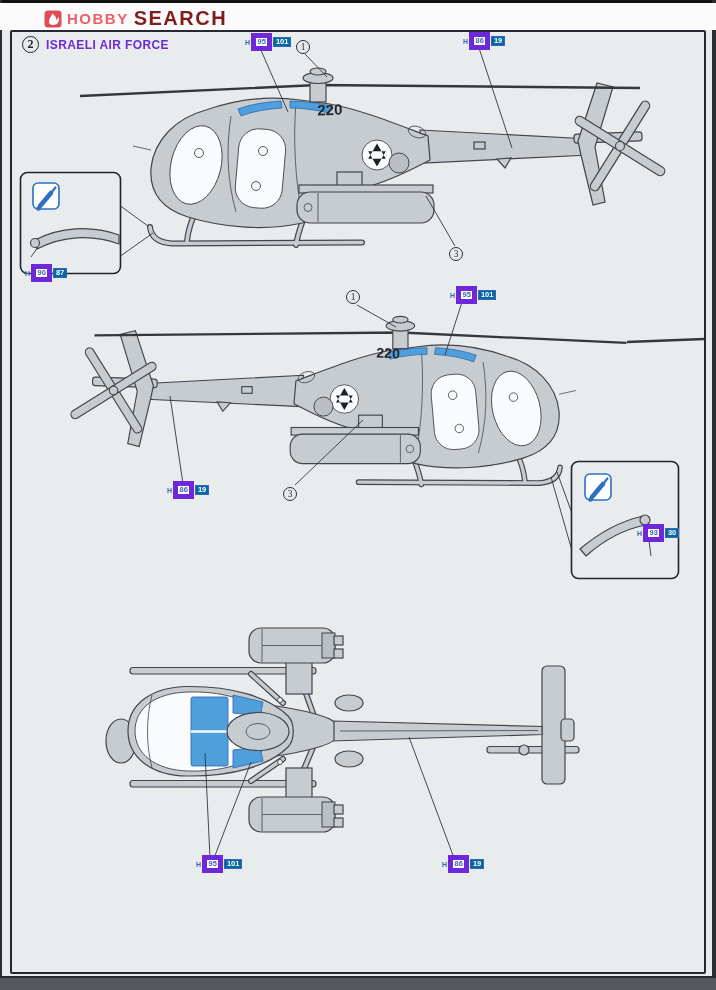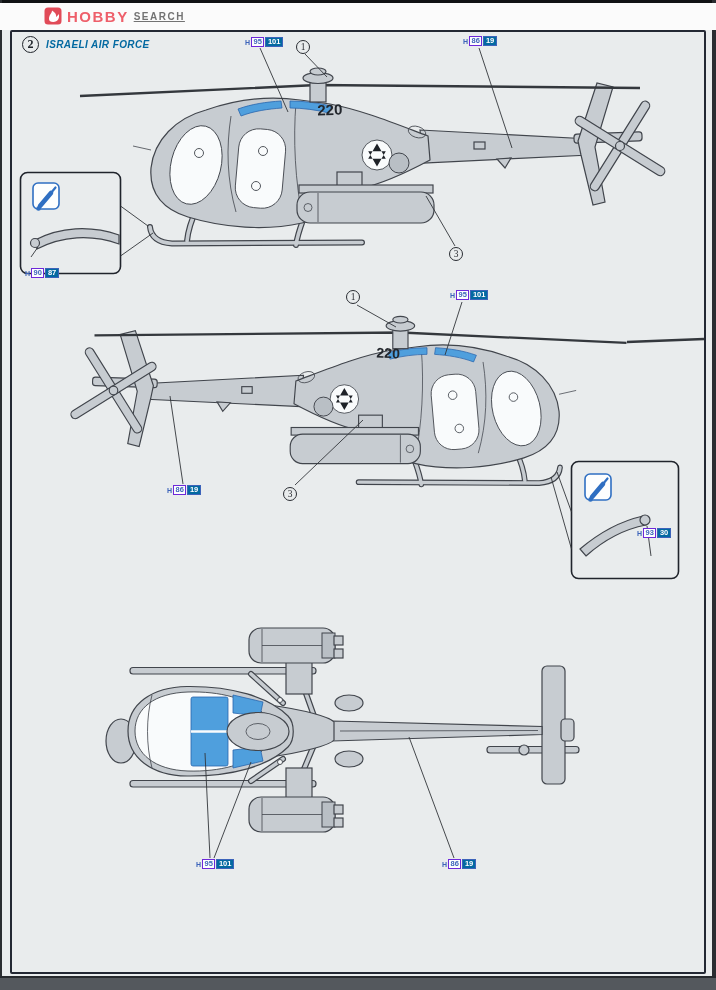--- a/index.html
+++ b/index.html
@@ -7,32 +7,32 @@
        background:#e9eced;font-family:"Liberation Sans",sans-serif;}
   
   .edge-top{position:absolute;left:0;top:0;width:716px;height:3px;background:#101214;}
   .edge-left{position:absolute;left:0;top:0;width:2px;height:990px;background:#2a2d31;}
   .edge-right{position:absolute;right:0;top:0;width:4px;height:990px;background:#2a2d31;}
   .edge-bottom{position:absolute;left:0;top:976px;width:716px;height:14px;background:#54585d;border-top:2px solid #26292d;box-sizing:border-box;}
   
   .header{position:absolute;left:0;top:3px;width:716px;height:27px;background:#fbfbfb;}
   .brand{position:absolute;left:8px;top:4px;display:flex;align-items:center;gap:5px;margin-left:36px;}
   .brand-hobby{color:#ee5f6a;font-weight:bold;font-size:15px;letter-spacing:1.5px;}
-  .brand-search{color:#737373;font-weight:bold;font-size:10px;letter-spacing:1.5px;text-decoration:underline;}
+  .brand-search{color:#7f1d1d;font-weight:bold;font-size:20px;letter-spacing:1.5px;}
   
   .frame{position:absolute;left:10px;top:30px;width:696px;height:944px;border:2px solid #232833;border-radius:2px;box-sizing:border-box;}
   
   .title{position:absolute;left:22px;top:36px;display:flex;align-items:center;gap:7px;}
   .title-badge{width:17px;height:17px;border:1.6px solid #20242b;border-radius:50%;display:flex;align-items:center;justify-content:center;
      font-family:"Liberation Serif",serif;font-size:12px;font-weight:bold;color:#20242b;box-sizing:border-box;}
-  .title-text{font-size:10px;font-weight:bold;font-style:italic;color:#0369a1;letter-spacing:.4px;}
+  .title-text{font-size:12px;font-weight:bold;color:#6d28d9;letter-spacing:.4px;}
   
   .chip{position:absolute;display:flex;align-items:center;height:10px;z-index:5;}
   .chip-h{font-size:7px;color:#3c63ba;font-weight:bold;margin-right:1px;}
-  .chip-aq{font-size:7.5px;font-weight:bold;color:#3c63ba;background:#fdfdfe;border:1px solid #6d28d9;
+  .chip-aq{font-size:7.5px;font-weight:bold;color:#3c63ba;background:#fdfdfe;border:5px solid #6d28d9;
      padding:0 1.5px;line-height:8px;height:8px;}
   .chip-mr{font-size:7.5px;font-weight:bold;color:#ffffff;background:#0369a1;border:1px solid #3c63ba;
      padding:0 1.5px;line-height:8px;height:8px;margin-left:1px;}
   
   .numbadge{position:absolute;width:14px;height:14px;border:1.2px solid #2a2d33;border-radius:50%;
      display:flex;align-items:center;justify-content:center;font-family:"Liberation Serif",serif;
      font-size:9.5px;color:#2a2d33;box-sizing:border-box;background:transparent;z-index:5;}
   svg{position:absolute;left:0;top:0;z-index:2;}
   
   .g{fill:#c7ccd1;stroke:#41454c;stroke-width:1.2px;}

